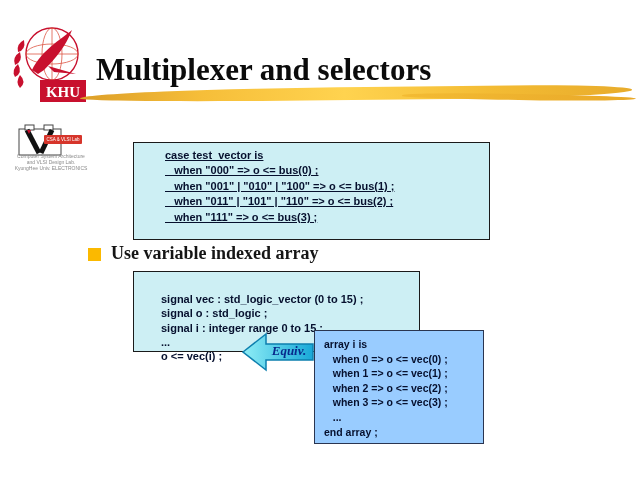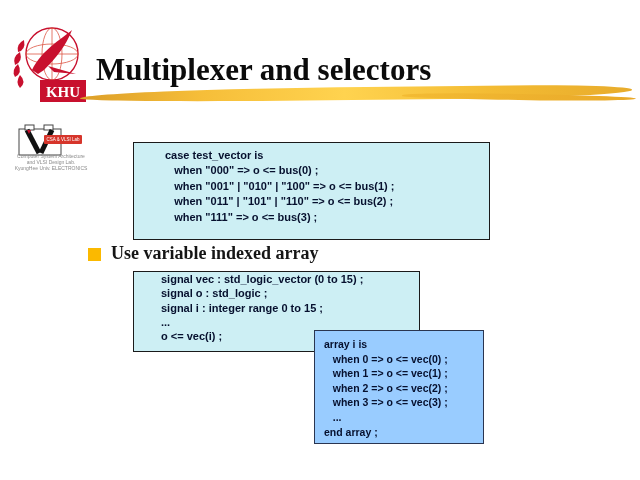--- a/index.html
+++ b/index.html
@@ -40,25 +40,25 @@
   .code-word{font-family:"Liberation Sans",sans-serif;font-size:19px;}
 
   
   .codebox{
     position:absolute;box-sizing:border-box;border:1px solid #1a1a1a;
     white-space:pre;font-weight:bold;color:#06102e;
     font-family:"Liberation Sans",sans-serif;
   }
   #box-case{
     left:133px;top:142px;width:357px;height:98px;
-    background:#cdeff4;font-size:11px;line-height:15.4px;padding:5px 0 0 31px;z-index:1;
+    background:#cdeff4;font-size:11px;line-height:15.4px;padding:5px 0 0 31px;z-index:1;text-decoration:underline;
   }
   #box-signal{
     left:133px;top:271px;width:287px;height:81px;
-    background:#cdeff4;font-size:11px;line-height:14.3px;padding:0 0 0 27px;z-index:1;
+    background:#cdeff4;font-size:11px;line-height:14.3px;padding:20px 0 0 27px;z-index:1;
   }
   #box-casei{
     left:314px;top:330px;width:170px;height:114px;
     background:#99ccff;border-color:#2a3550;
     font-size:10.5px;line-height:14.6px;padding:6px 0 0 9px;z-index:3;
   }
 
   
   .equiv-arrow{position:absolute;left:242px;top:331px;width:72px;height:42px;z-index:4;}
   .equiv-label{
@@ -125,14 +125,26 @@
 
   <div class="bullet-row" id="bullet2">
     <span class="bullet-sq"></span>
     <span class="bullet-text">Use variable indexed array</span>
   </div>
 
   <div class="codebox" id="box-signal"><div>signal vec : std_logic_vector (0 to 15) ;</div><div>signal o : std_logic ;</div><div>signal i : integer range 0 to 15 ;</div><div>...</div><div>o &lt;= vec(i) ;</div></div>
 
   <div class="codebox" id="box-casei"><div>array i is</div><div>   when 0 =&gt; o &lt;= vec(0) ;</div><div>   when 1 =&gt; o &lt;= vec(1) ;</div><div>   when 2 =&gt; o &lt;= vec(2) ;</div><div>   when 3 =&gt; o &lt;= vec(3) ;</div><div>   ...</div><div>end array ;</div></div>
 
+  <div class="equiv-arrow">
+    <svg width="72" height="42" viewBox="0 0 72 42">
+      <defs>
+        <linearGradient id="agrad" x1="0" y1="0" x2="1" y2="0">
+          <stop offset="0" stop-color="#8feef6"></stop>
+          <stop offset="1" stop-color="#18a8d8"></stop>
+        </linearGradient>
+      </defs>
+      <polygon points="1,21 24,3 24,13 71,13 71,29 24,29 24,39" fill="url(#agrad)" stroke="#0d7fae" stroke-width="1.5"></polygon>
+    </svg>
+    <span class="equiv-label">Equiv.</span>
+  </div>
 
 </div>
 
 </body></html>

